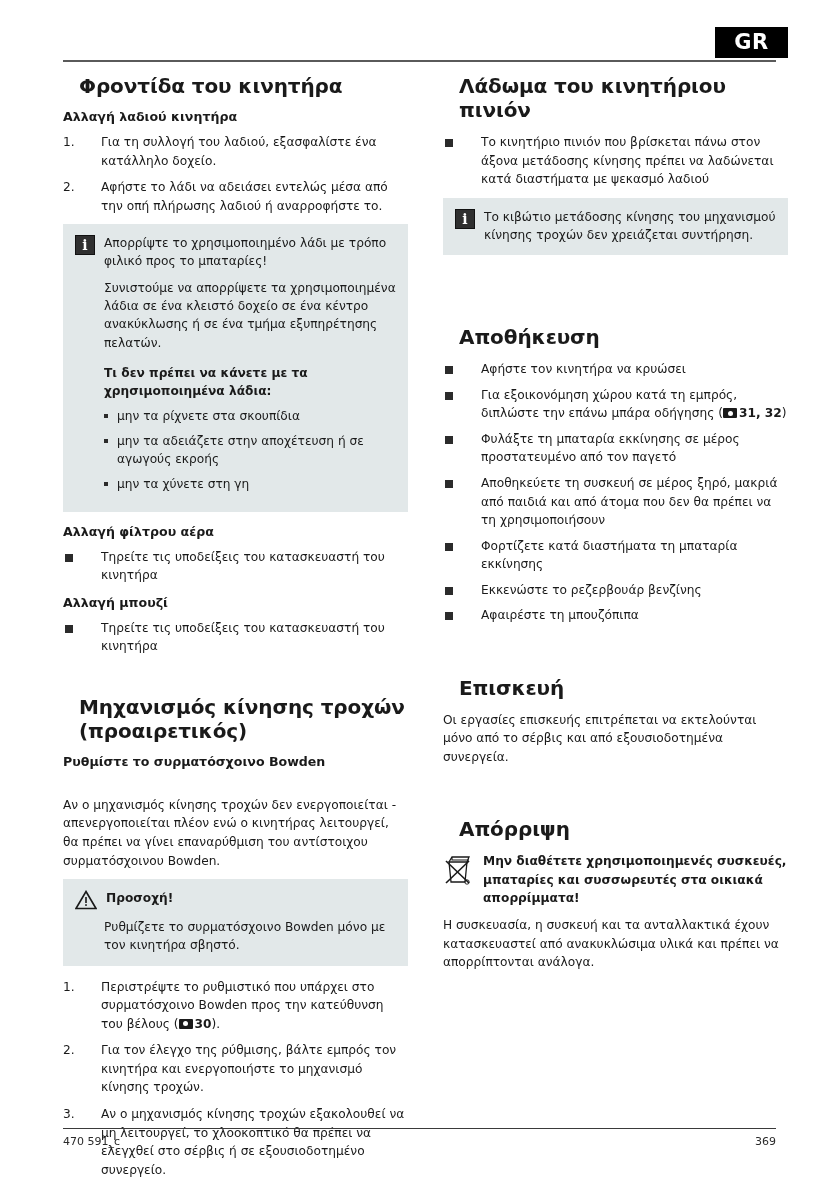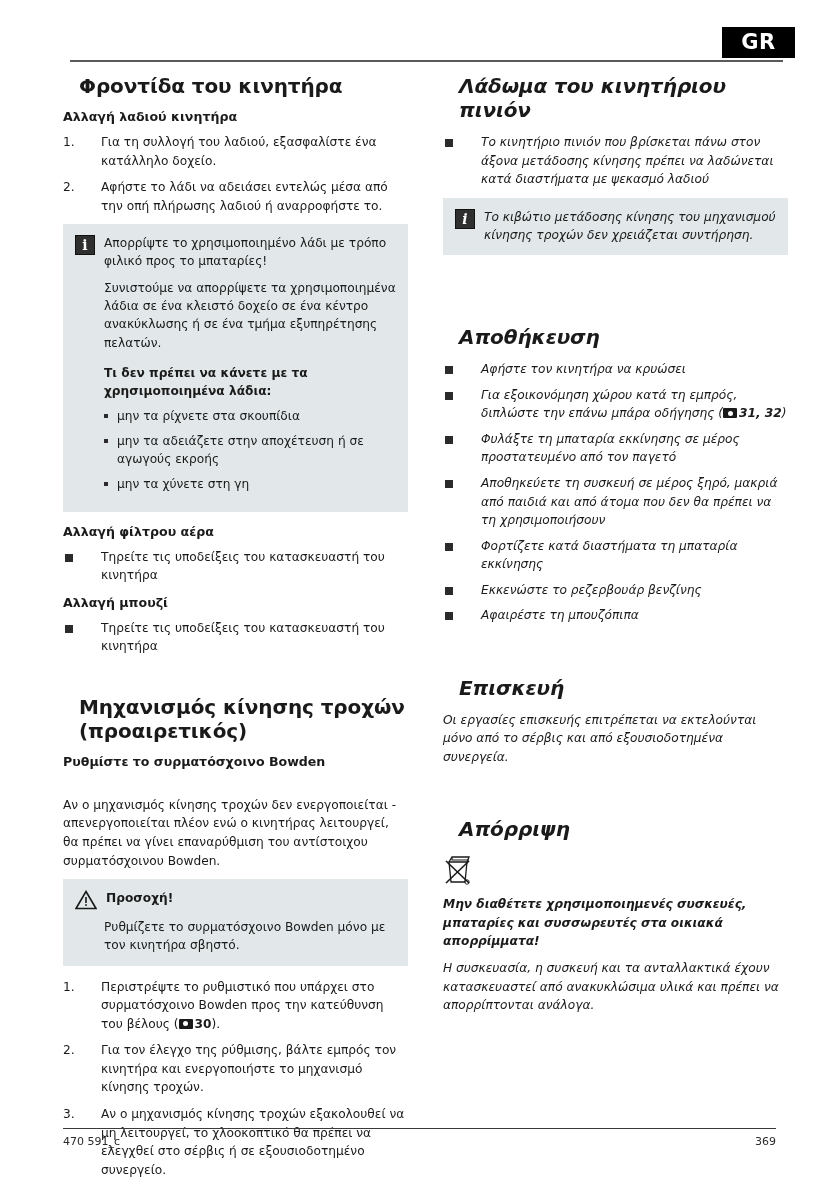--- a/index.html
+++ b/index.html
@@ -16,21 +16,21 @@
     width: 839px;
     height: 1190px;
     background: #ffffff;
     box-sizing: border-box;
     overflow: hidden;
   }
 
   
   .header {
     position: absolute;
-    left: 70px;
+    left: 63px;
     top: 28px;
     width: 713px;
     height: 34px;
   }
   .header-rule {
     position: absolute;
     left: 0;
     bottom: 0;
     width: 713px;
     height: 2px;
@@ -53,21 +53,21 @@
     line-height: 1;
   }
 
   
   .col {
     position: absolute;
     top: 62px;
     width: 345px;
   }
   .col-left  { left: 63px; }
-  .col-right { left: 443px; font-style: italic; }
+  .col-right { left: 443px; }
 
   
   .h1 {
     font-size: 20px;
     font-weight: bold;
     margin: 12px 0 11px 16px;
     letter-spacing: -0.1px;
   }
   .h2 {
     font-size: 12.6px;
@@ -232,21 +232,20 @@
     background: #ffffff;
   }
   .ref { font-weight: bold; }
 
   
   .disposal-head {
     display: flex;
     align-items: flex-start;
     gap: 10px;
     margin-bottom: 9px;
-    flex-direction: column;
   }
   .disposal-head .dtext {
     font-size: 12.2px;
     font-weight: bold;
     line-height: 1.5;
     flex: 1;
   }
 
   
   .footer {

